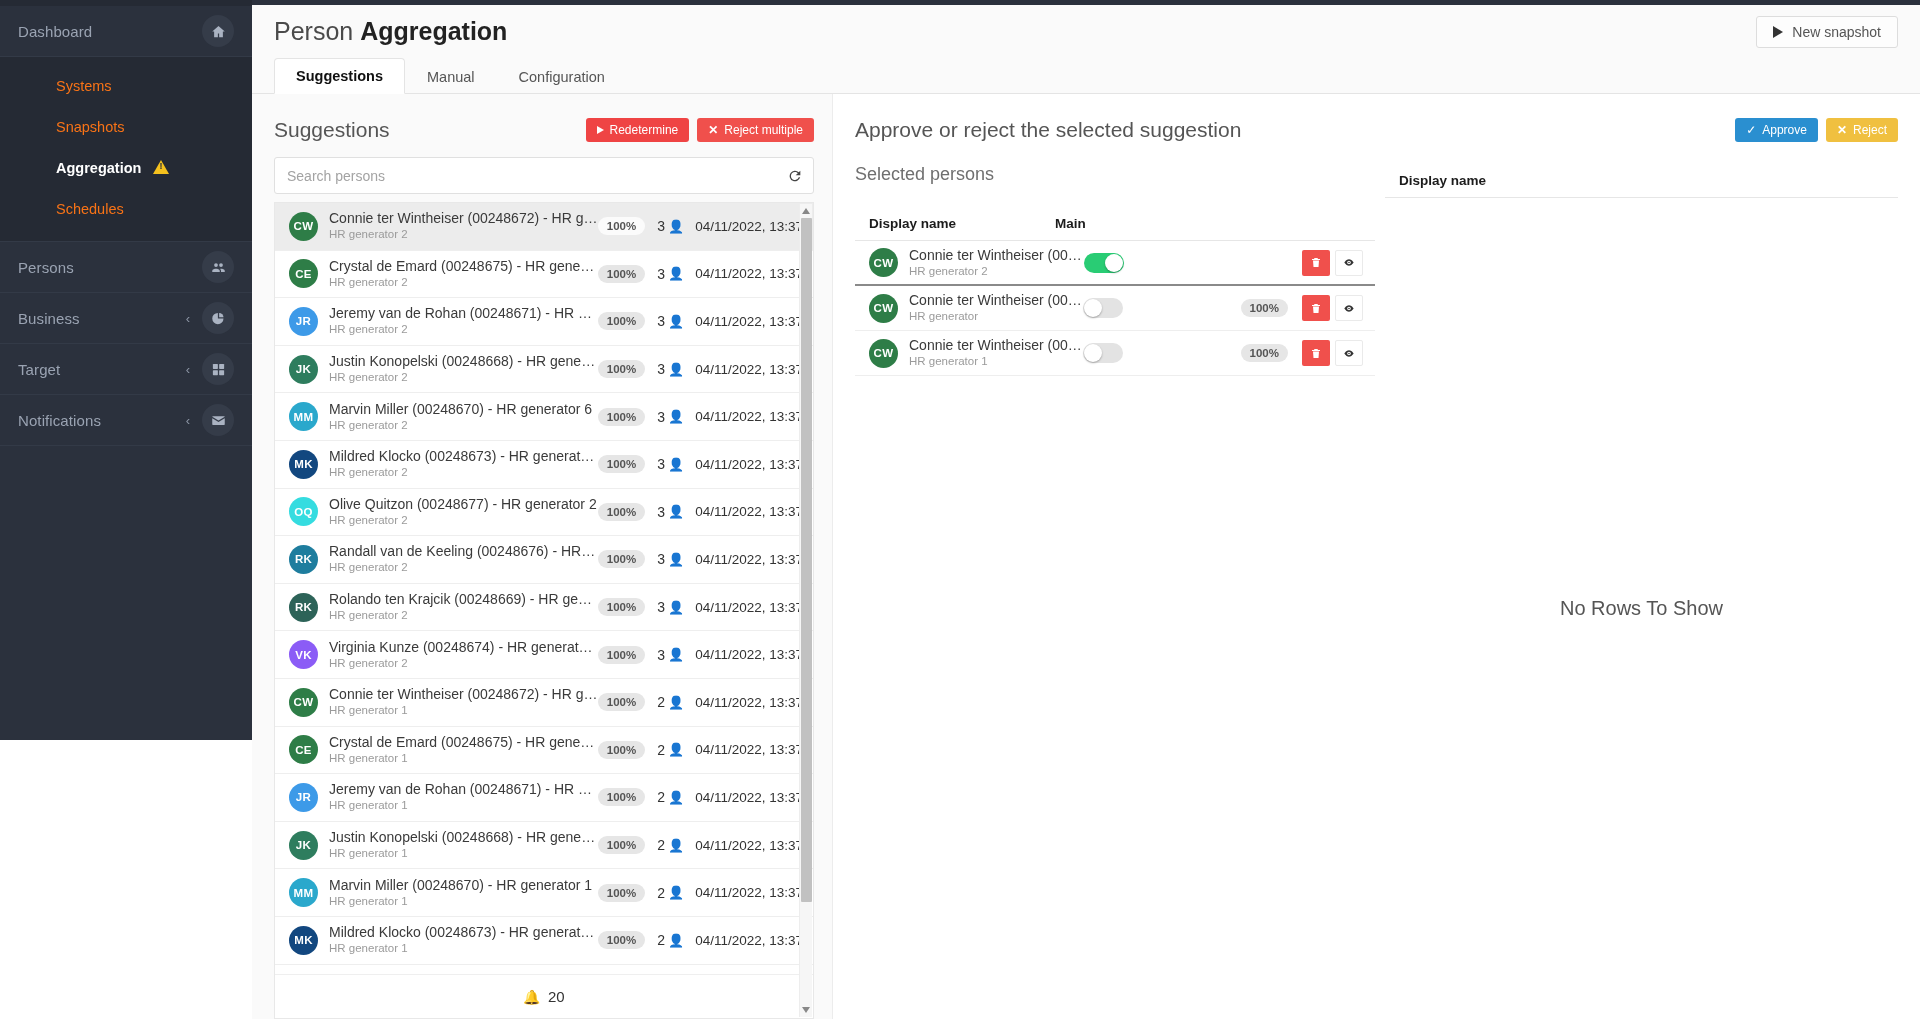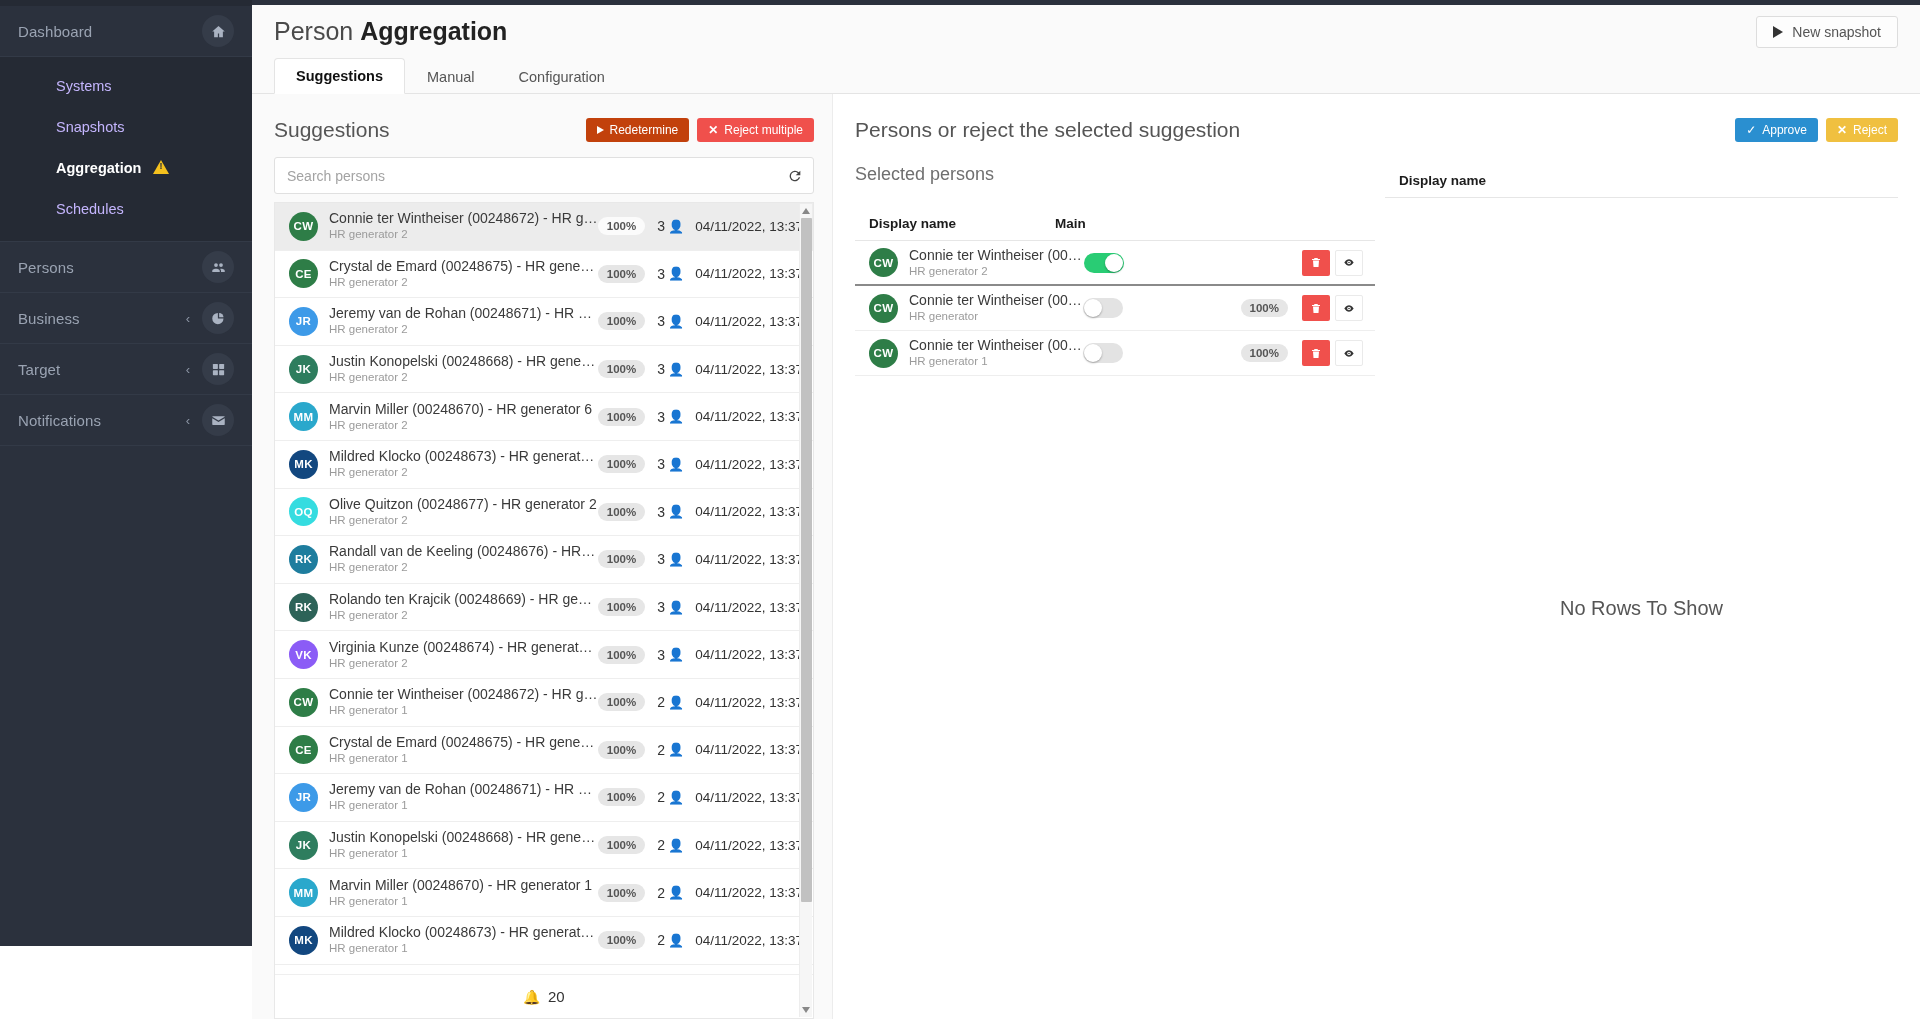--- a/index.html
+++ b/index.html
@@ -6,21 +6,21 @@
   html, body {
     width: 1920px; height: 1019px;
     font-family: "Liberation Sans", sans-serif;
     background: #ffffff;
     overflow: hidden;
   }
   body { display: flex; }
 
   
   .sidebar {
-    width: 252px; height: 946px;
+    width: 252px; height: 740px;
     background: #2b313d;
     flex: 0 0 252px;
     display: flex; flex-direction: column;
     overflow: hidden;
   }
   .sb-top-strip { height: 6px; background: #252a34; }
   .sb-row {
     height: 51px;
     display: flex; align-items: center;
     padding: 0 18px 0 18px;
@@ -51,21 +51,21 @@
 
   .sb-sub {
     background: #252a34;
     padding: 8px 0 12px 0;
     border-bottom: 1px solid #333a47;
   }
   .sb-sub-row {
     height: 41px; display: flex; align-items: center;
     padding-left: 56px; cursor: pointer;
   }
-  .sb-sub-row .sb-sub-label { color: #c4b5fd; font-size: 14.5px; }
+  .sb-sub-row .sb-sub-label { color: #f97316; font-size: 14.5px; }
   .sb-sub-row.active .sb-sub-label { color: #ffffff; font-weight: bold; }
   .warn-icon { margin-left: 12px; font-size: 14px; line-height: 1; }
   .warn-tri {
     display: inline-block; width: 0; height: 0;
     border-left: 8px solid transparent; border-right: 8px solid transparent;
     border-bottom: 14px solid #f5c11e; position: relative;
   }
   .warn-tri::after {
     content: "!"; position: absolute; left: -2px; top: 2px;
     font-size: 9px; font-weight: bold; color: #2b313d;
@@ -136,21 +136,21 @@
     overflow: hidden;
   }
   .pane-head { display: flex; align-items: center; height: 36px; }
   .pane-title { font-size: 21px; color: #555; font-weight: normal; flex: 1 1 auto; }
   .btn {
     border: none; border-radius: 3px; height: 24px;
     padding: 0 11px; font-size: 12px; color: #fff;
     display: inline-flex; align-items: center; gap: 6px;
     cursor: pointer; font-family: inherit; white-space: nowrap;
   }
-  .btn-warn { background: #c2410c; margin-left: 27px; }
+  .btn-warn { background: #ef4444; margin-left: 27px; }
   .btn-danger { background: #f0504c; }
   .btn-primary { background: #2a8fd0; }
   .btn-amber { background: #f0c040; }
   .btn .micro-play {
     width: 0; height: 0; border-top: 4px solid transparent;
     border-bottom: 4px solid transparent; border-left: 7px solid #fff;
   }
   .btn .micro-x { font-size: 12px; line-height: 1; font-weight: bold; }
   .btn .micro-check { font-size: 12px; line-height: 1; }
   .pane-head .btn + .btn { margin-left: 8px; }
@@ -671,21 +671,21 @@
         </div>
         <div class="list-footer">
           <span class="bell">🔔</span>
           <span class="count-txt">20</span>
         </div>
       </div>
     </div>
 
     <div class="right-pane">
       <div class="rp-head">
-        <div class="rp-title">Persons or reject the selected suggestion</div>
+        <div class="rp-title">Approve or reject the selected suggestion</div>
         <button class="btn btn-primary">
           <span class="micro-check">✓</span>
           <span>Approve</span>
         </button>
         <button class="btn btn-amber">
           <span class="micro-x">✕</span>
           <span>Reject</span>
         </button>
       </div>
 

